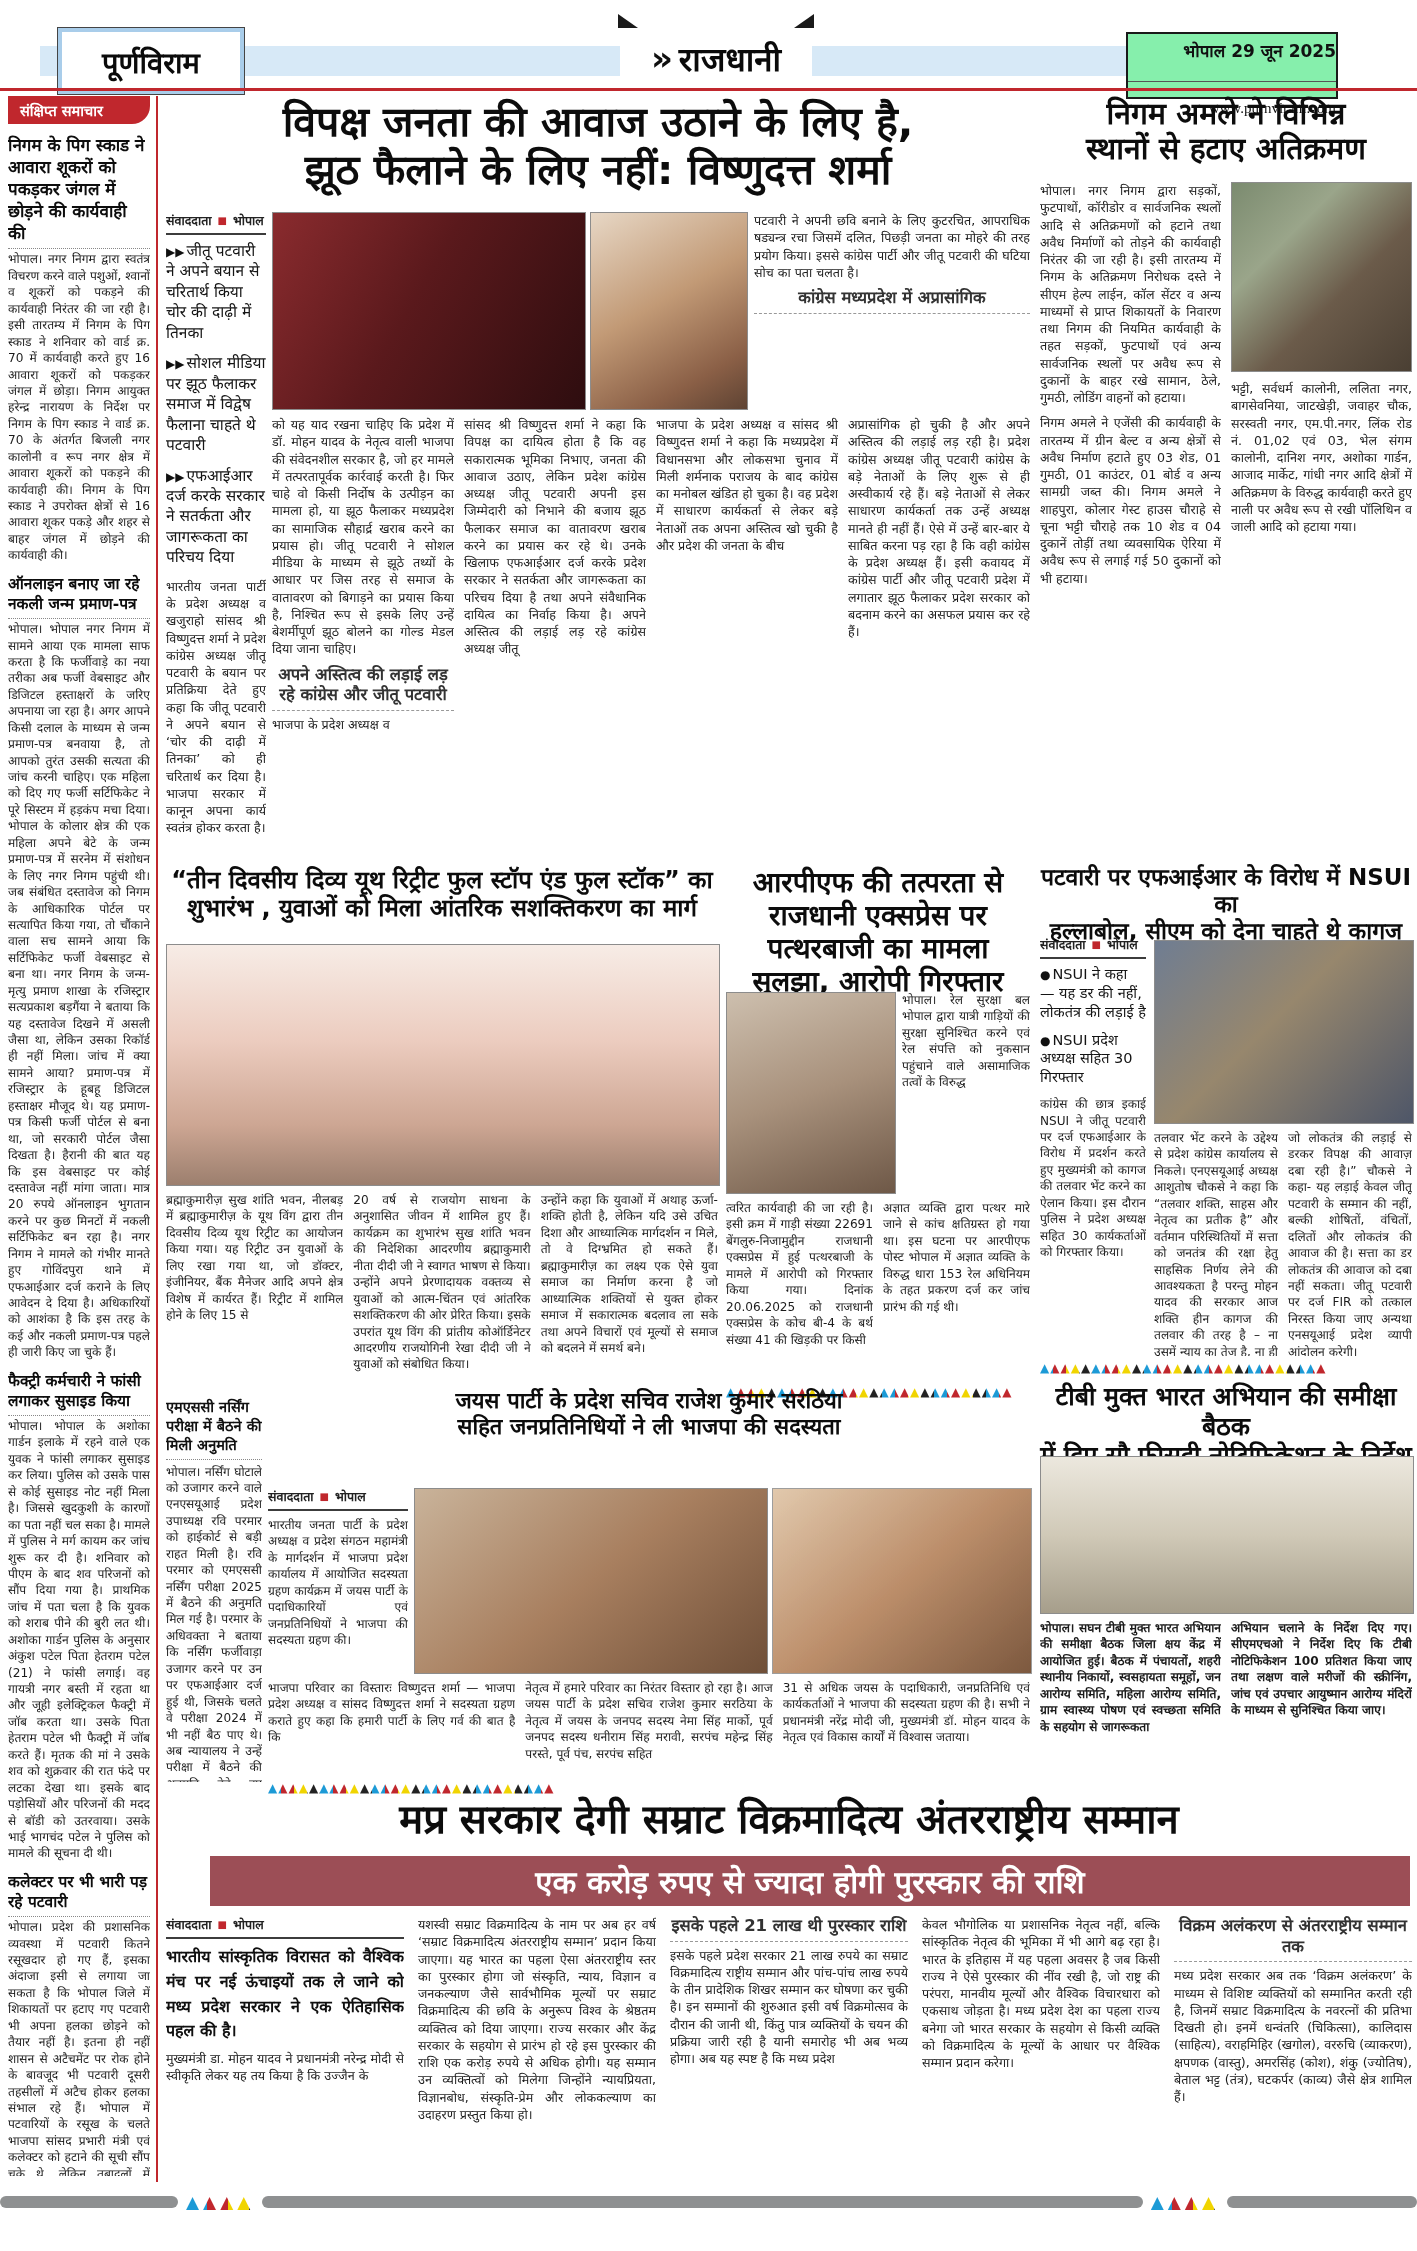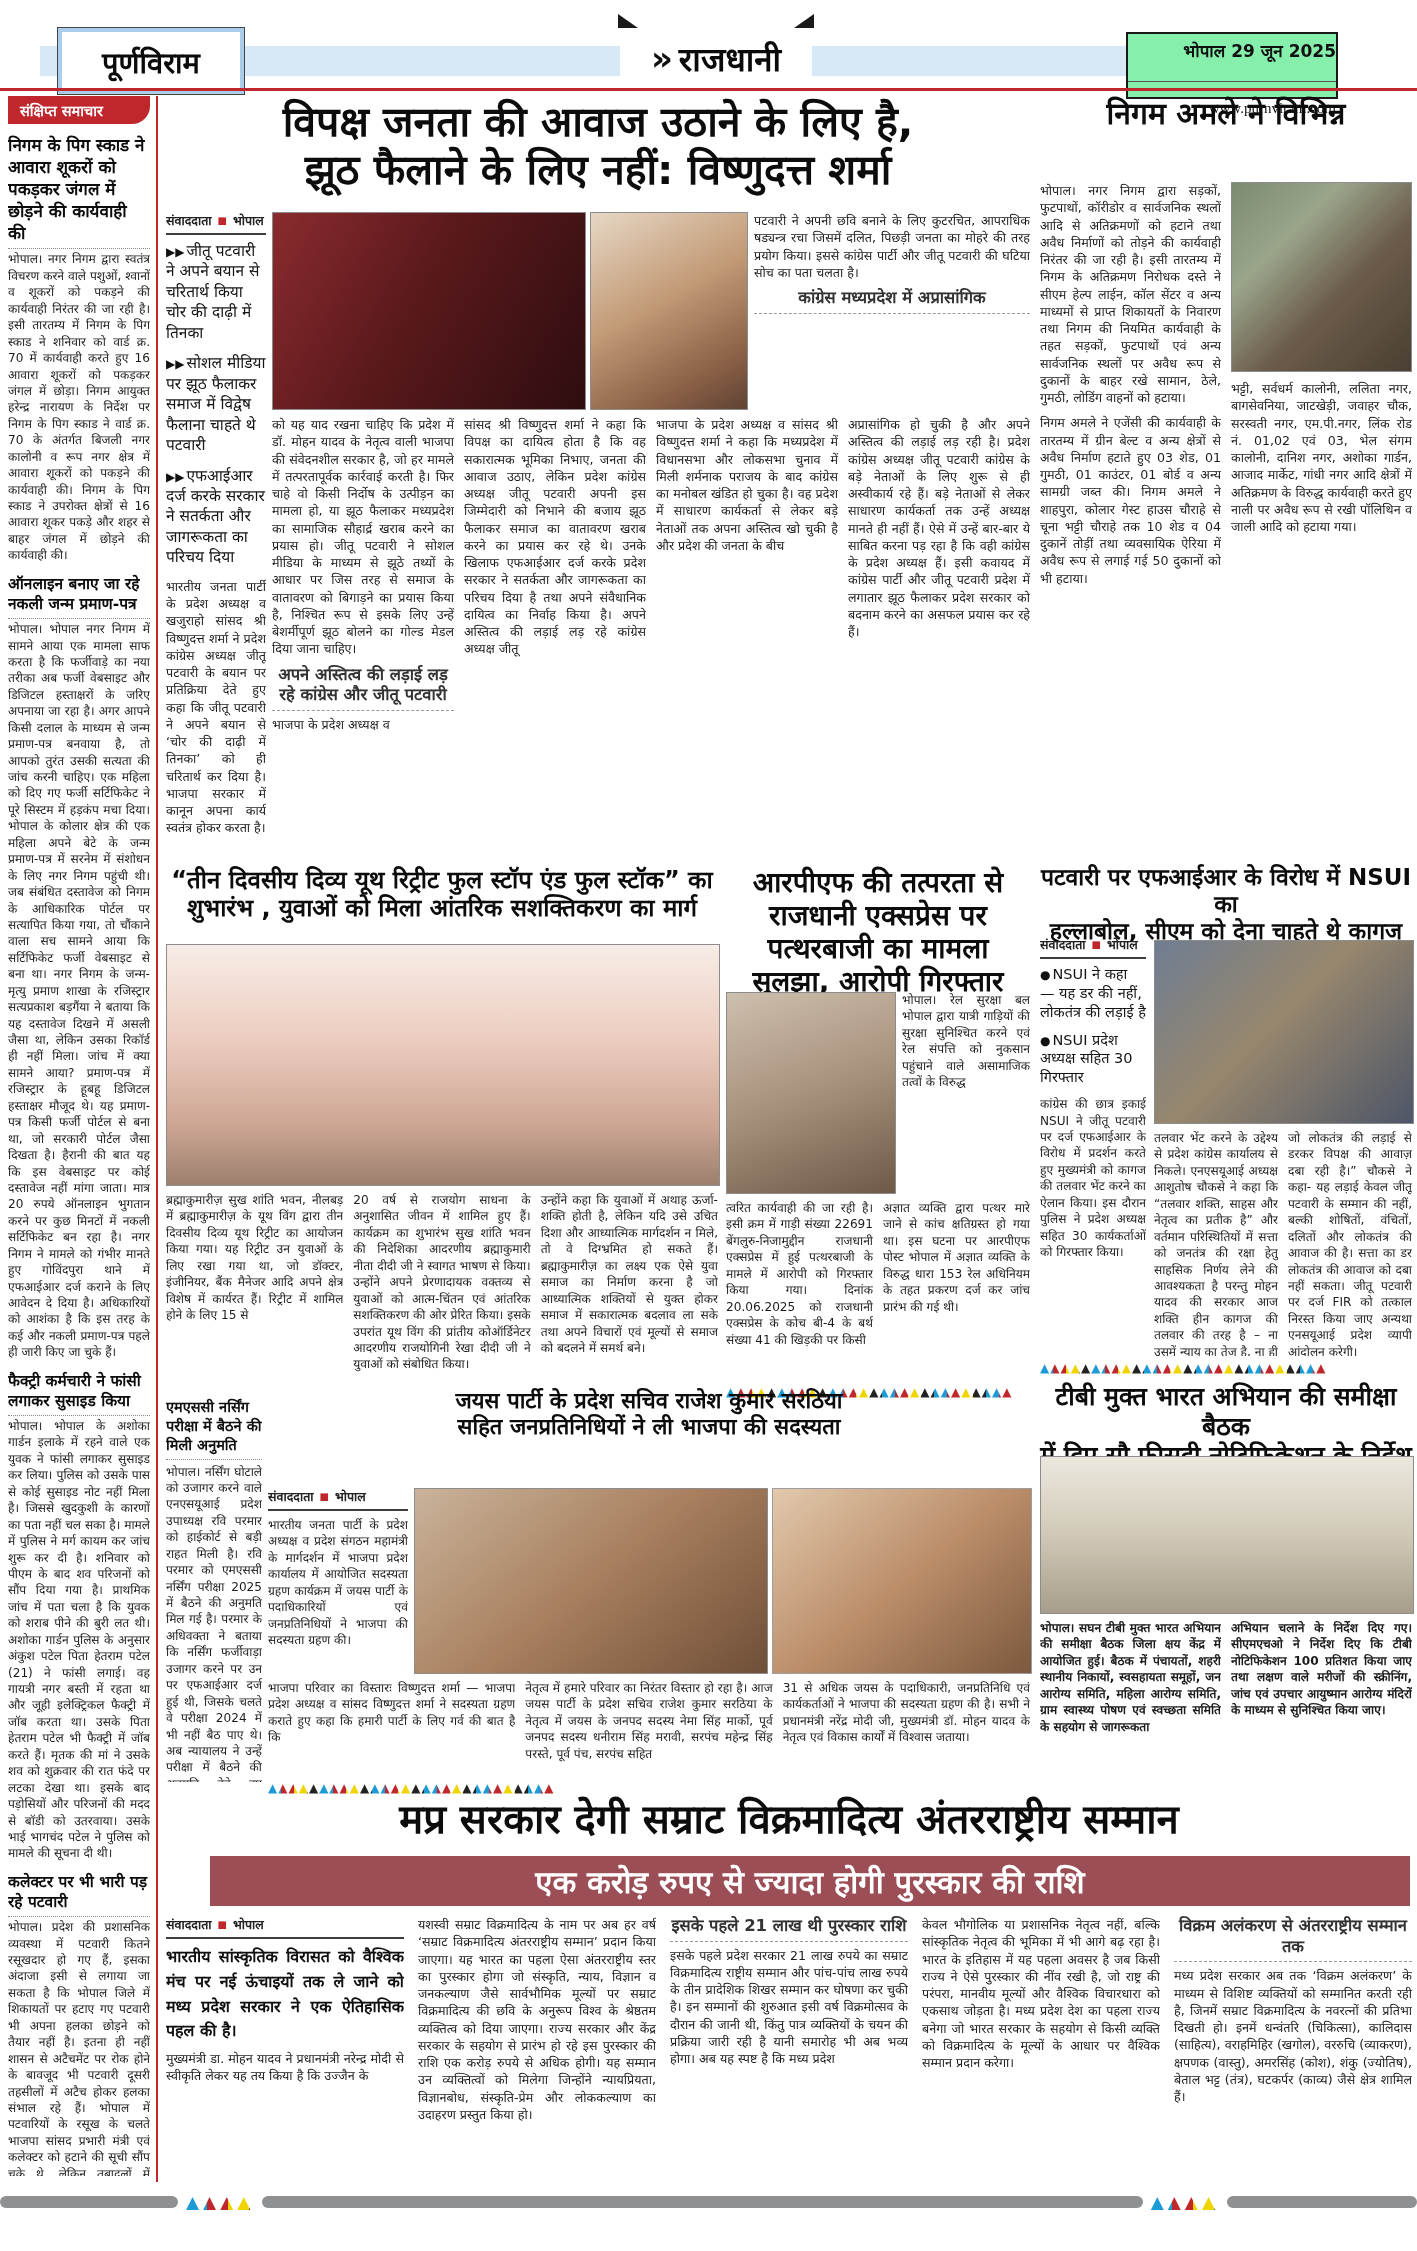--- a/index.html
+++ b/index.html
@@ -143,20 +143,21 @@
     <div style="overflow:hidden;">
       <p class="bt" style="margin:0;">भाजपा के प्रदेश अध्यक्ष व सांसद श्री विष्णुदत्त शर्मा ने कहा कि मध्यप्रदेश में विधानसभा और लोकसभा चुनाव में मिली शर्मनाक पराजय के बाद कांग्रेस का मनोबल खंडित हो चुका है। वह प्रदेश में साधारण कार्यकर्ता से लेकर बड़े नेताओं तक अपना अस्तित्व खो चुकी है और प्रदेश की जनता के बीच</p>
     </div>
     <div style="overflow:hidden;">
       <p class="bt" style="margin:0;">अप्रासांगिक हो चुकी है और अपने अस्तित्व की लड़ाई लड़ रही है। प्रदेश कांग्रेस अध्यक्ष जीतू पटवारी कांग्रेस के बड़े नेताओं के लिए शुरू से ही अस्वीकार्य रहे हैं। बड़े नेताओं से लेकर साधारण कार्यकर्ता तक उन्हें अध्यक्ष मानते ही नहीं हैं। ऐसे में उन्हें बार-बार ये साबित करना पड़ रहा है कि वही कांग्रेस के प्रदेश अध्यक्ष हैं। इसी कवायद में कांग्रेस पार्टी और जीतू पटवारी प्रदेश में लगातार झूठ फैलाकर प्रदेश सरकार को बदनाम करने का असफल प्रयास कर रहे हैं।</p>
     </div>
   </div>
 
   <div class="abs hl" style="left:1040px;top:96px;width:372px;font-size:30px;">
     <div>निगम अमले ने विभिन्न</div>
+    <div>स्थानों से हटाए अतिक्रमण</div>
   </div>
   <div class="abs cols" style="left:1040px;top:182px;width:372px;height:676px;grid-template-columns:1fr 1fr;">
     <div style="overflow:hidden;">
       <p class="bt" style="margin:0 0 8px 0;">भोपाल। नगर निगम द्वारा सड़कों, फुटपाथों, कॉरीडोर व सार्वजनिक स्थलों आदि से अतिक्रमणों को हटाने तथा अवैध निर्माणों को तोड़ने की कार्यवाही निरंतर की जा रही है। इसी तारतम्य में निगम के अतिक्रमण निरोधक दस्ते ने सीएम हेल्प लाईन, कॉल सेंटर व अन्य माध्यमों से प्राप्त शिकायतों के निवारण तथा निगम की नियमित कार्यवाही के तहत सड़कों, फुटपाथों एवं अन्य सार्वजनिक स्थलों पर अवैध रूप से दुकानों के बाहर रखे सामान, ठेले, गुमठी, लोडिंग वाहनों को हटाया।</p>
       <p class="bt" style="margin:0;">निगम अमले ने एजेंसी की कार्यवाही के तारतम्य में ग्रीन बेल्ट व अन्य क्षेत्रों से अवैध निर्माण हटाते हुए 03 शेड, 01 गुमठी, 01 काउंटर, 01 बोर्ड व अन्य सामग्री जब्त की। निगम अमले ने शाहपुरा, कोलार गेस्ट हाउस चौराहे से चूना भट्टी चौराहे तक 10 शेड व 04 दुकानें तोड़ीं तथा व्यवसायिक ऐरिया में अवैध रूप से लगाई गई 50 दुकानों को भी हटाया।</p>
     </div>
     <div style="overflow:hidden;">
       <div class="ph p-nigam" style="width:100%;height:190px;margin-bottom:8px;box-sizing:border-box;"></div>
       <p class="bt" style="margin:0;">भट्टी, सर्वधर्म कालोनी, ललिता नगर, बागसेवनिया, जाटखेड़ी, जवाहर चौक, सरस्वती नगर, एम.पी.नगर, लिंक रोड नं. 01,02 एवं 03, भेल संगम कालोनी, दानिश नगर, अशोका गार्डन, आजाद मार्केट, गांधी नगर आदि क्षेत्रों में अतिक्रमण के विरुद्ध कार्यवाही करते हुए नाली पर अवैध रूप से रखी पॉलिथिन व जाली आदि को हटाया गया।</p>
     </div>

